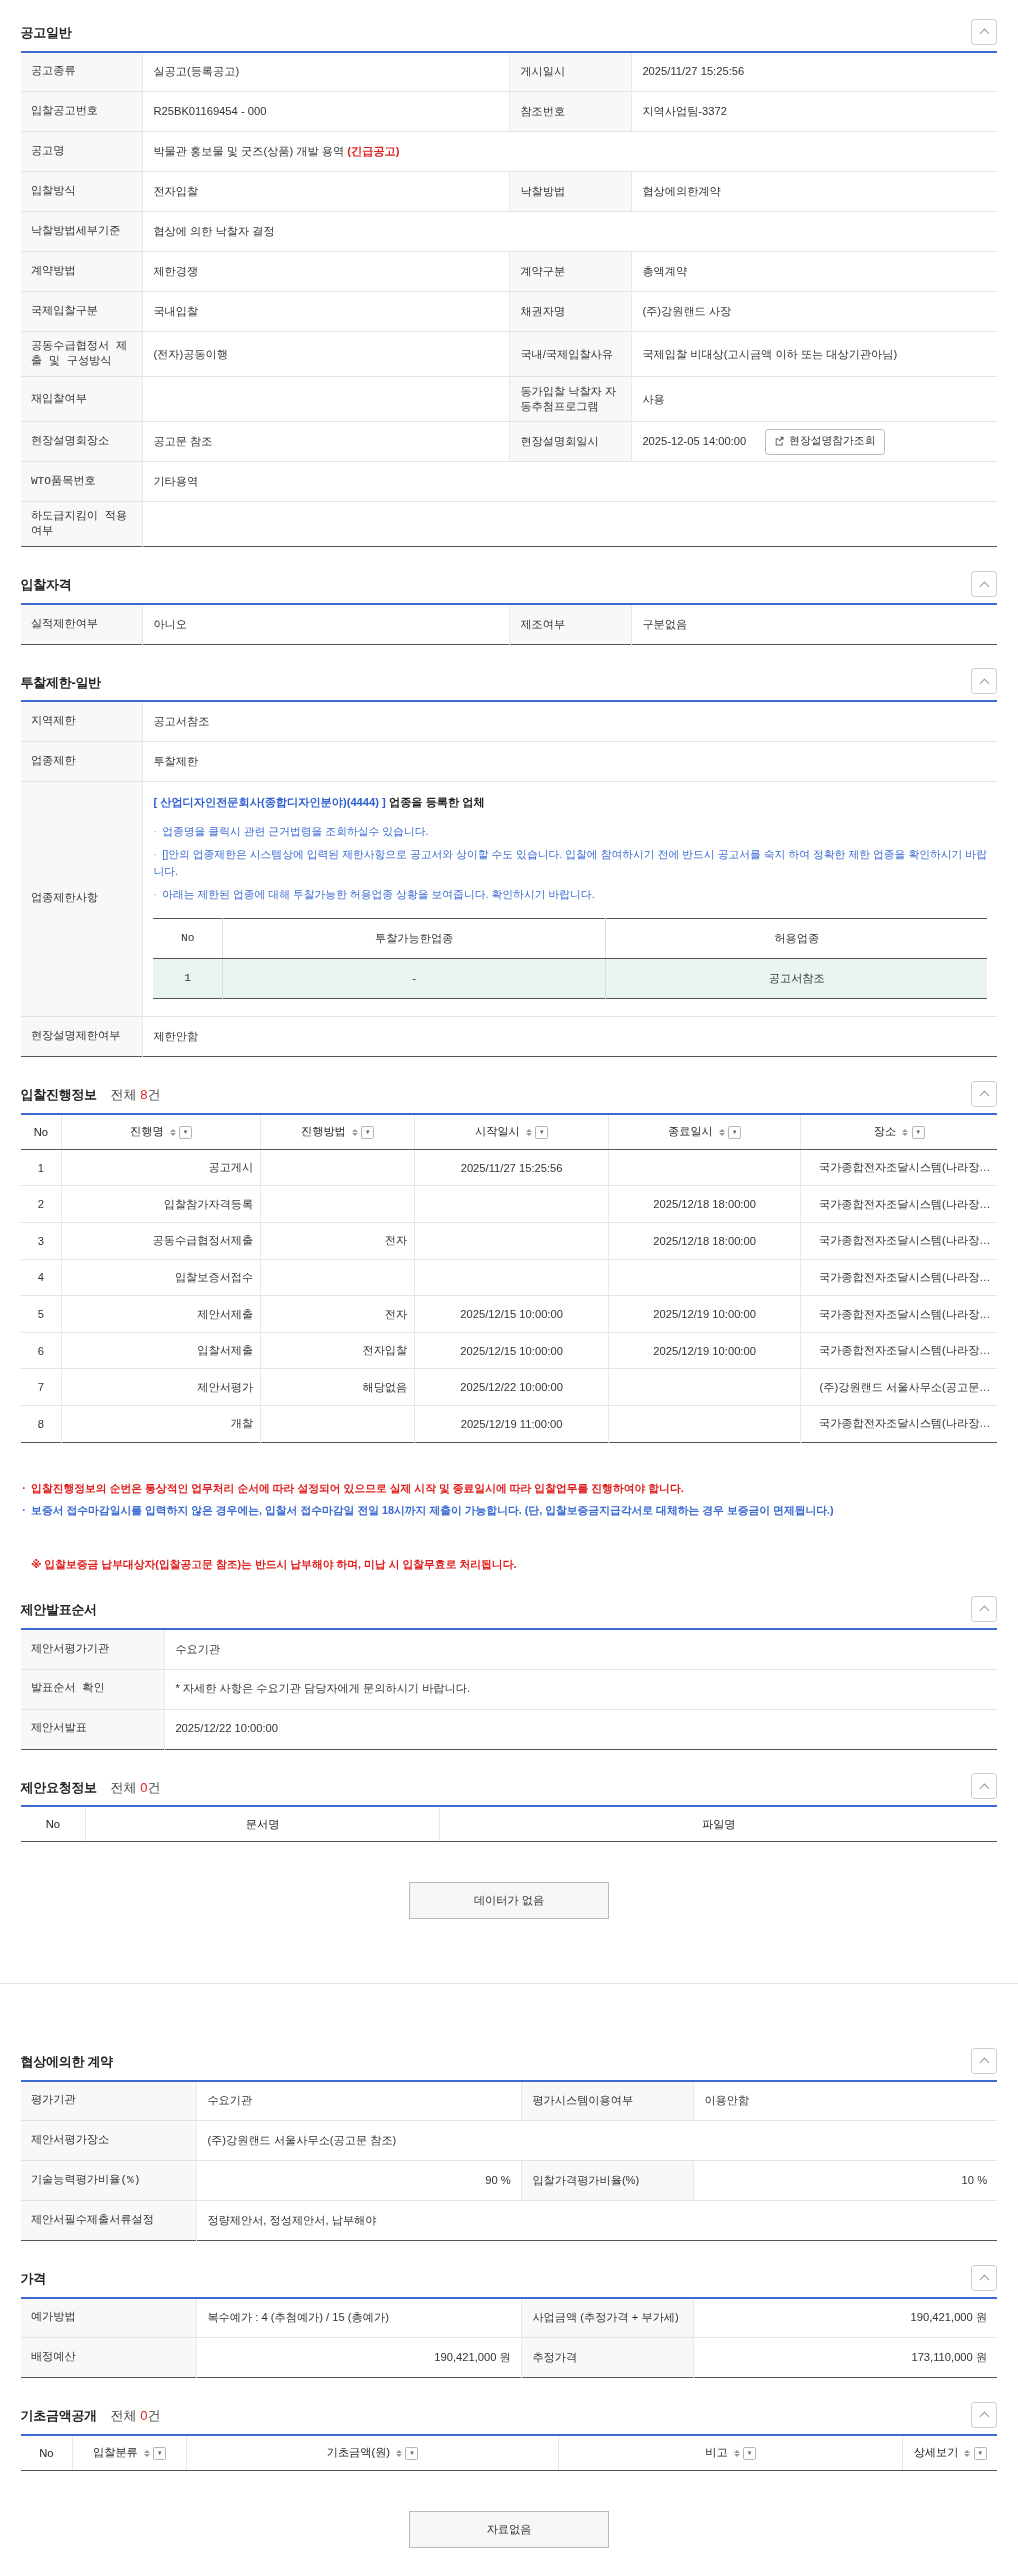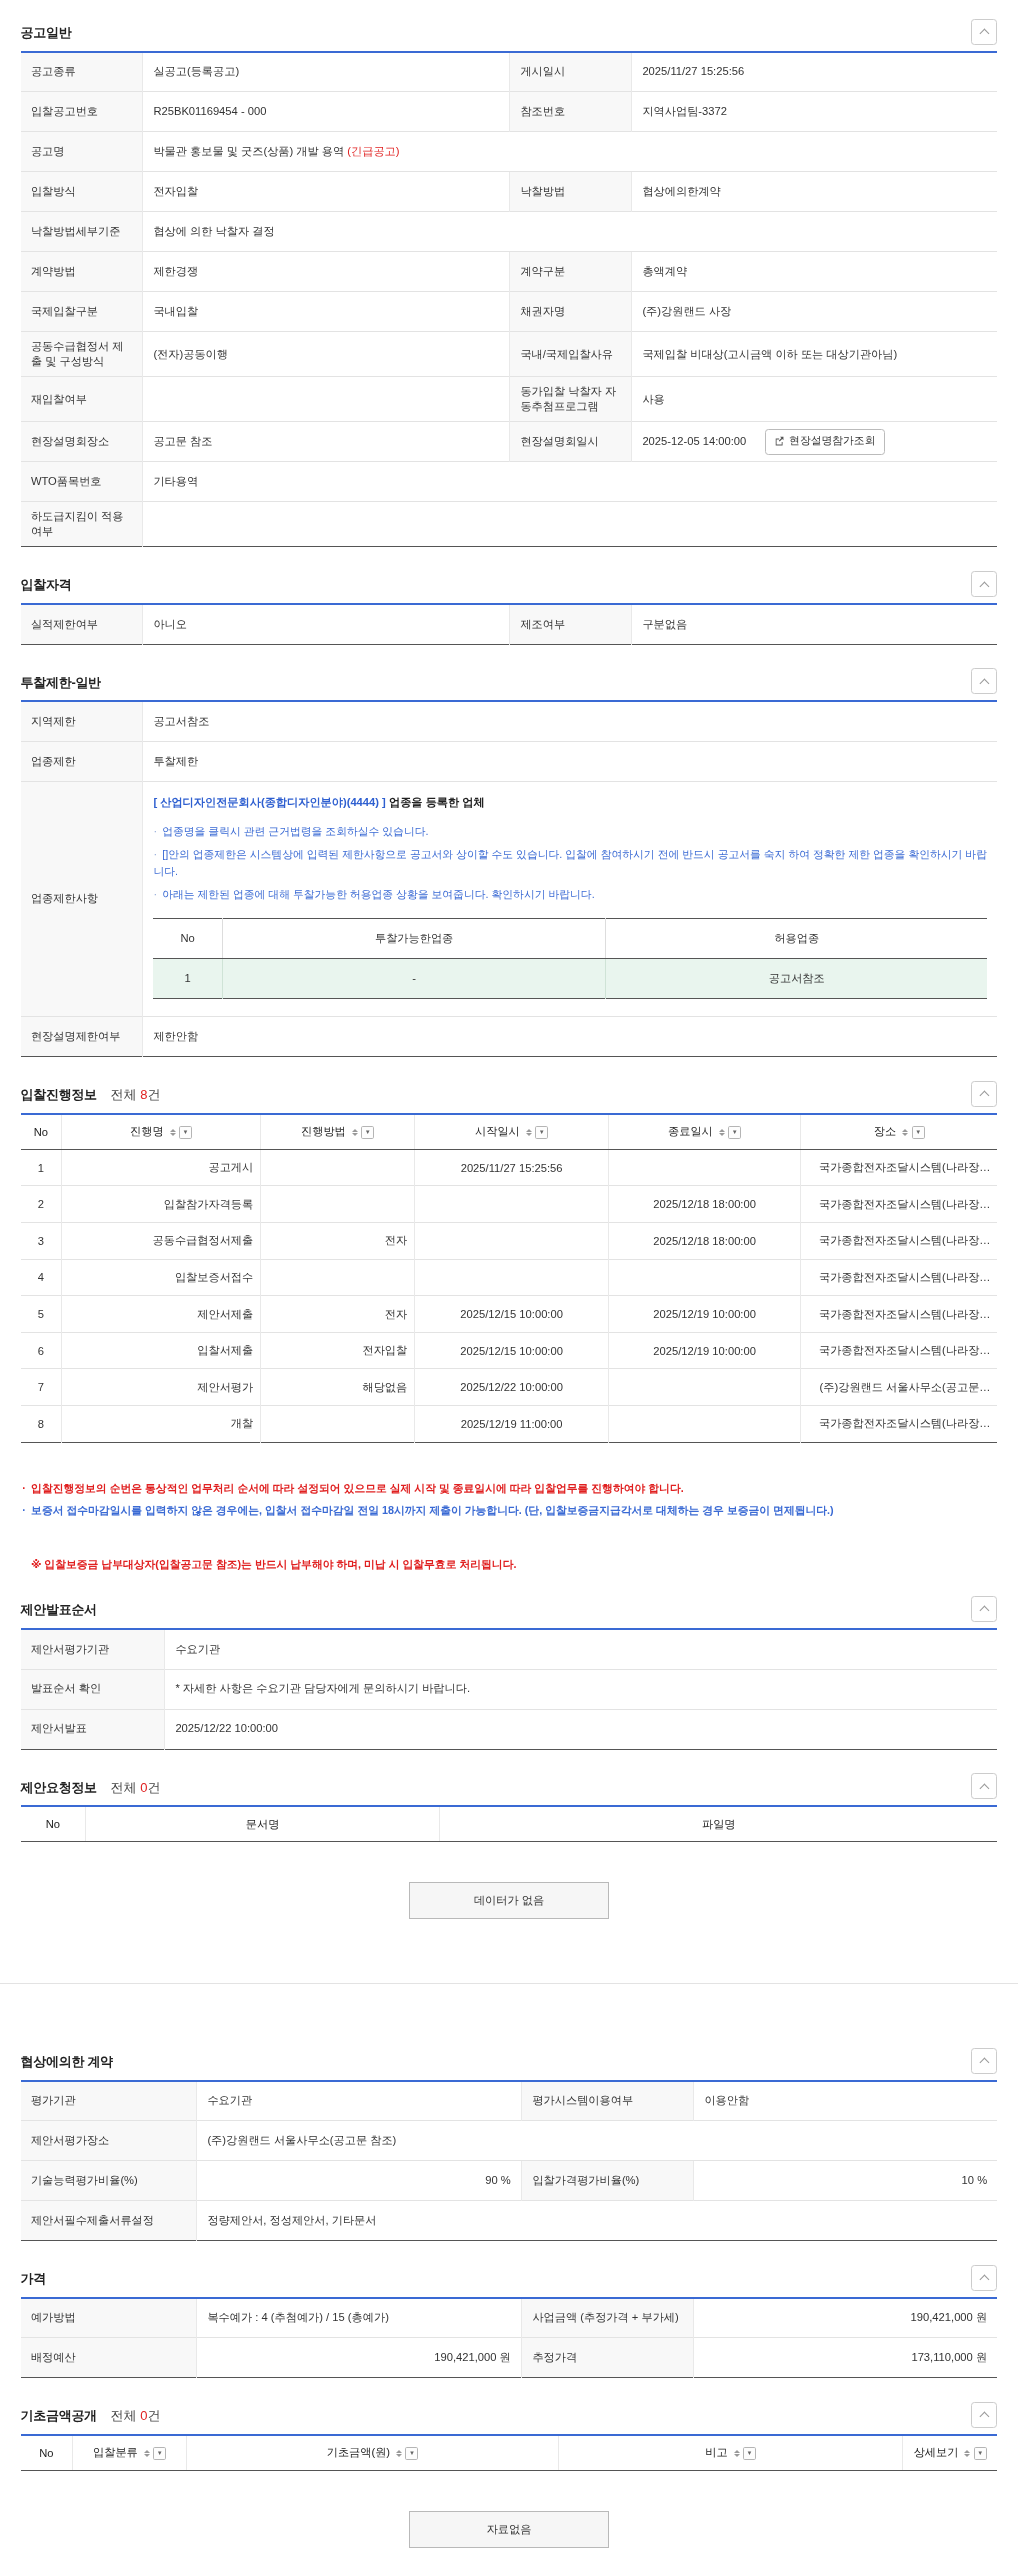--- a/index.html
+++ b/index.html
@@ -21,26 +21,26 @@
     position:absolute; right:0; top:-5.2px; width:26px; height:26px;
     border:0.9px solid #ccc; border-radius:3.4px; background:#fff; cursor:pointer;
     display:flex; align-items:center; justify-content:center; padding:0;
   }
   .chev { display:inline-block; width:6.9px; height:6.9px; border-top:1.7px solid #999; border-left:1.7px solid #999; transform:rotate(45deg); margin-top:3.4px; }
 
   
   table.kv { width:100%; border-collapse:collapse; border-top:2.6px solid #3a6ad4; border-bottom:0.9px solid #555; table-layout:fixed; }
   .kv th, .kv td { border-top:0.9px solid #e3e3e3; border-left:0.9px solid #e9e9e9; padding:6.9px 10.3px; height:40px; vertical-align:middle; text-align:left; font-weight:normal; line-height:1.35; }
   .kv tr:first-child th, .kv tr:first-child td { border-top:none; }
-  .kv tr > :first-child { border-left:none; }
+  .kv tr > :first-child { border-left:none;font-family:Liberation Mono, monospace; }
   .kv th { background:#f8f8f8; color:#333; }
   .kv td { color:#333; }
   .kv td.center { text-align:right; }
   .kv td.right { text-align:right; }
-  .red-flag { color:#e02020; font-weight:normal; }
+  .red-flag { color:#e02020; font-weight:bold; }
   .inline-btn {
     margin-left:15.5px; padding:4.3px 8.6px 5.2px; border:0.9px solid #bbb; border-radius:3.4px;
     background:#fff; font-size:10.8px; color:#333; cursor:pointer;
     display:inline-flex; align-items:center; gap:4.3px; vertical-align:middle;
   }
   .inline-btn svg { display:block; }
 
   
   .biz-cell { padding:13.8px 10.3px 17px !important; height:auto !important; }
   .biz-head { font-weight:bold; color:#222; margin-bottom:12px; }
@@ -474,21 +474,21 @@
       <td colspan="3">(주)강원랜드 서울사무소(공고문 참조)</td>
     </tr>
     <tr>
       <th>기술능력평가비율(%)</th>
       <td class="center">90  %</td>
       <th>입찰가격평가비율(%)</th>
       <td class="center">10  %</td>
     </tr>
     <tr>
       <th>제안서필수제출서류설정</th>
-      <td colspan="3">정량제안서, 정성제안서, 기타문서</td>
+      <td colspan="3">정량제안서, 정성제안서, 납부해야</td>
     </tr>
   </tbody>
     </table>
 
   <div class="sec-head">
     <span class="sec-title">가격</span>
     <button class="collapse-btn">
         <i class="chev"></i>
       </button>
   </div>

